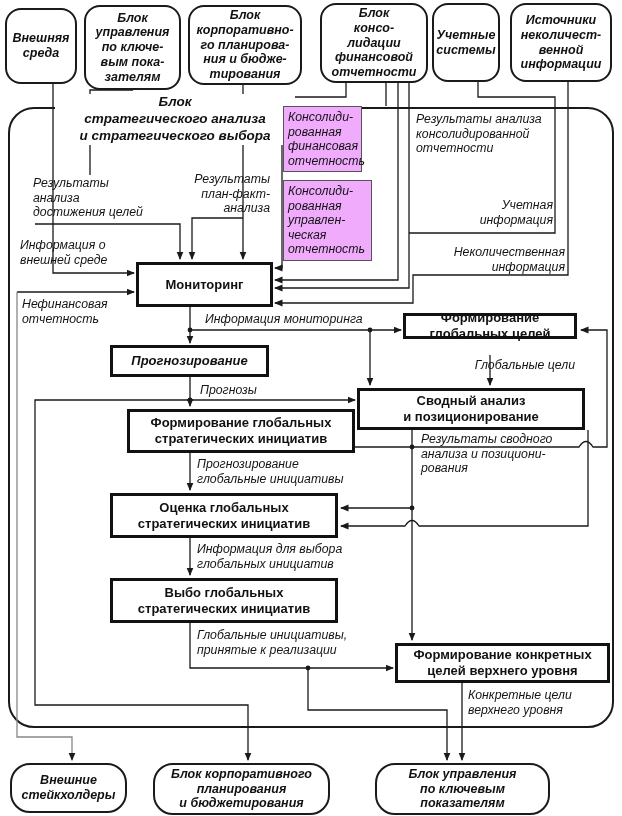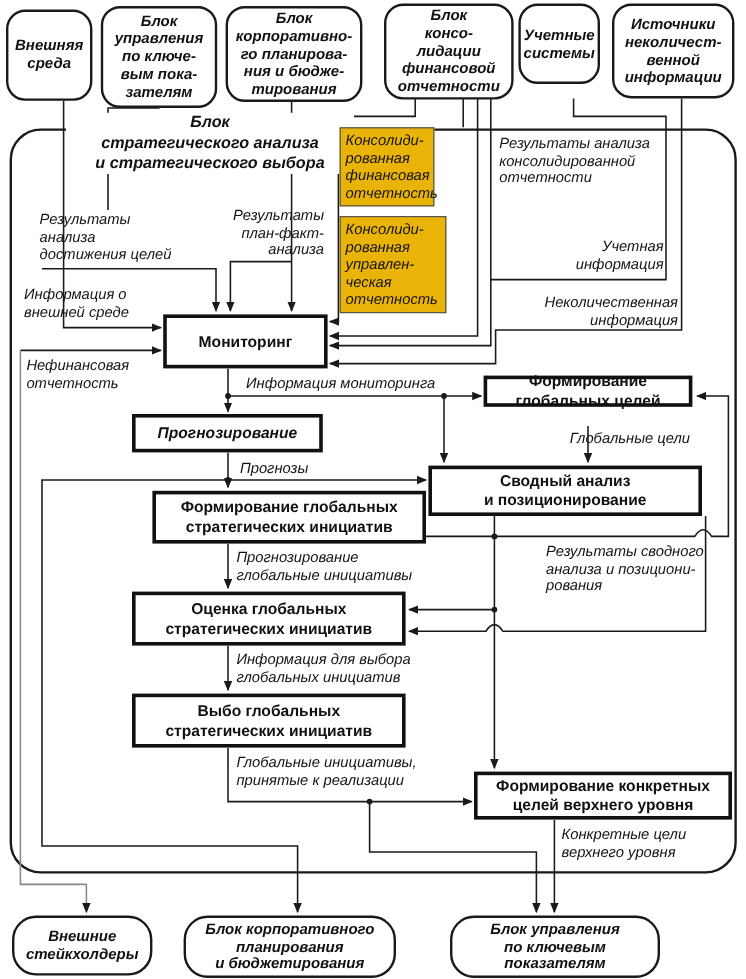--- a/index.html
+++ b/index.html
@@ -8,21 +8,21 @@
   .abs{position:absolute;box-sizing:border-box;}
   .rbox{border:2px solid #1a1a1a;border-radius:16px;background:#fff;
         display:flex;align-items:center;justify-content:center;text-align:center;
         font-weight:bold;font-style:italic;font-size:12.5px;line-height:1.18;
         white-space:pre-line;color:#111;padding:2px;}
   .pbox{border:3px solid #111;background:#fff;display:flex;align-items:center;
         justify-content:center;text-align:center;font-weight:bold;font-size:13px;
         line-height:1.2;white-space:pre-line;color:#111;padding:1px;}
   .lbl{font-style:italic;font-size:12.3px;line-height:1.18;color:#141414;
        white-space:pre-line;}
-  .lblbox{border:1px solid #555;background:#eab308;padding:3px 4px;}
+  .lblbox{border:1px solid #555;background:#f0abfc;padding:3px 4px;}
   .title{font-weight:bold;font-style:italic;font-size:13.5px;line-height:1.25;
          text-align:center;white-space:pre-line;background:#fff;color:#111;}
   .bigframe{border:2.5px solid #1a1a1a;border-radius:26px;background:#fff;}
   svg{position:absolute;left:0;top:0;}
   .tr{text-align:right;}
 </style>
 </head>
 <body>
 
 <div id="stage">
@@ -106,21 +106,21 @@
   <div class="abs rbox" style="left:188px;top:5px;width:114px;height:80px;">Блок
 корпоративно-
 го планирова-
 ния и бюдже-
 тирования</div>
   <div class="abs rbox" style="left:320px;top:3px;width:108px;height:80px;">Блок
 консо-
 лидации
 финансовой
 отчетности</div>
-  <div class="abs rbox" style="left:432px;top:3px;width:68px;height:67px;">Учетные
+  <div class="abs rbox" style="left:432px;top:3px;width:68px;height:79px;">Учетные
 системы</div>
   <div class="abs rbox" style="left:510px;top:3px;width:102px;height:79px;">Источники
 неколичест-
 венной
 информации</div>
 
   <div class="abs pbox" style="left:136px;top:262px;width:137px;height:45px;">Мониторинг</div>
   <div class="abs pbox" style="left:403px;top:313px;width:174px;height:26px;">Формирование
 глобальных целей</div>
   <div class="abs pbox" style="left:110px;top:345px;width:159px;height:32px;font-style:italic;">Прогнозирование</div>
@@ -169,21 +169,21 @@
 отчетности</div>
   <div class="abs lbl tr" style="left:470px;top:198px;width:83px;">Учетная
 информация</div>
   <div class="abs lbl tr" style="left:437px;top:245px;width:128px;">Неколичественная
 информация</div>
   <div class="abs lbl" style="left:205px;top:312px;">Информация мониторинга</div>
   <div class="abs lbl" style="left:200px;top:383px;">Прогнозы</div>
   <div class="abs lbl tr" style="left:455px;top:358px;width:120px;">Глобальные цели</div>
   <div class="abs lbl" style="left:197px;top:457px;">Прогнозирование
 глобальные инициативы</div>
-  <div class="abs lbl" style="left:421px;top:452px;margin-left:34px;">Результаты сводного
+  <div class="abs lbl" style="left:421px;top:432px;">Результаты сводного
 анализа и позициони-
 рования</div>
   <div class="abs lbl" style="left:197px;top:542px;">Информация для выбора
 глобальных инициатив</div>
   <div class="abs lbl" style="left:197px;top:628px;">Глобальные инициативы,
 принятые к реализации</div>
   <div class="abs lbl" style="left:468px;top:688px;">Конкретные цели
 верхнего уровня</div>
 
 </div>

